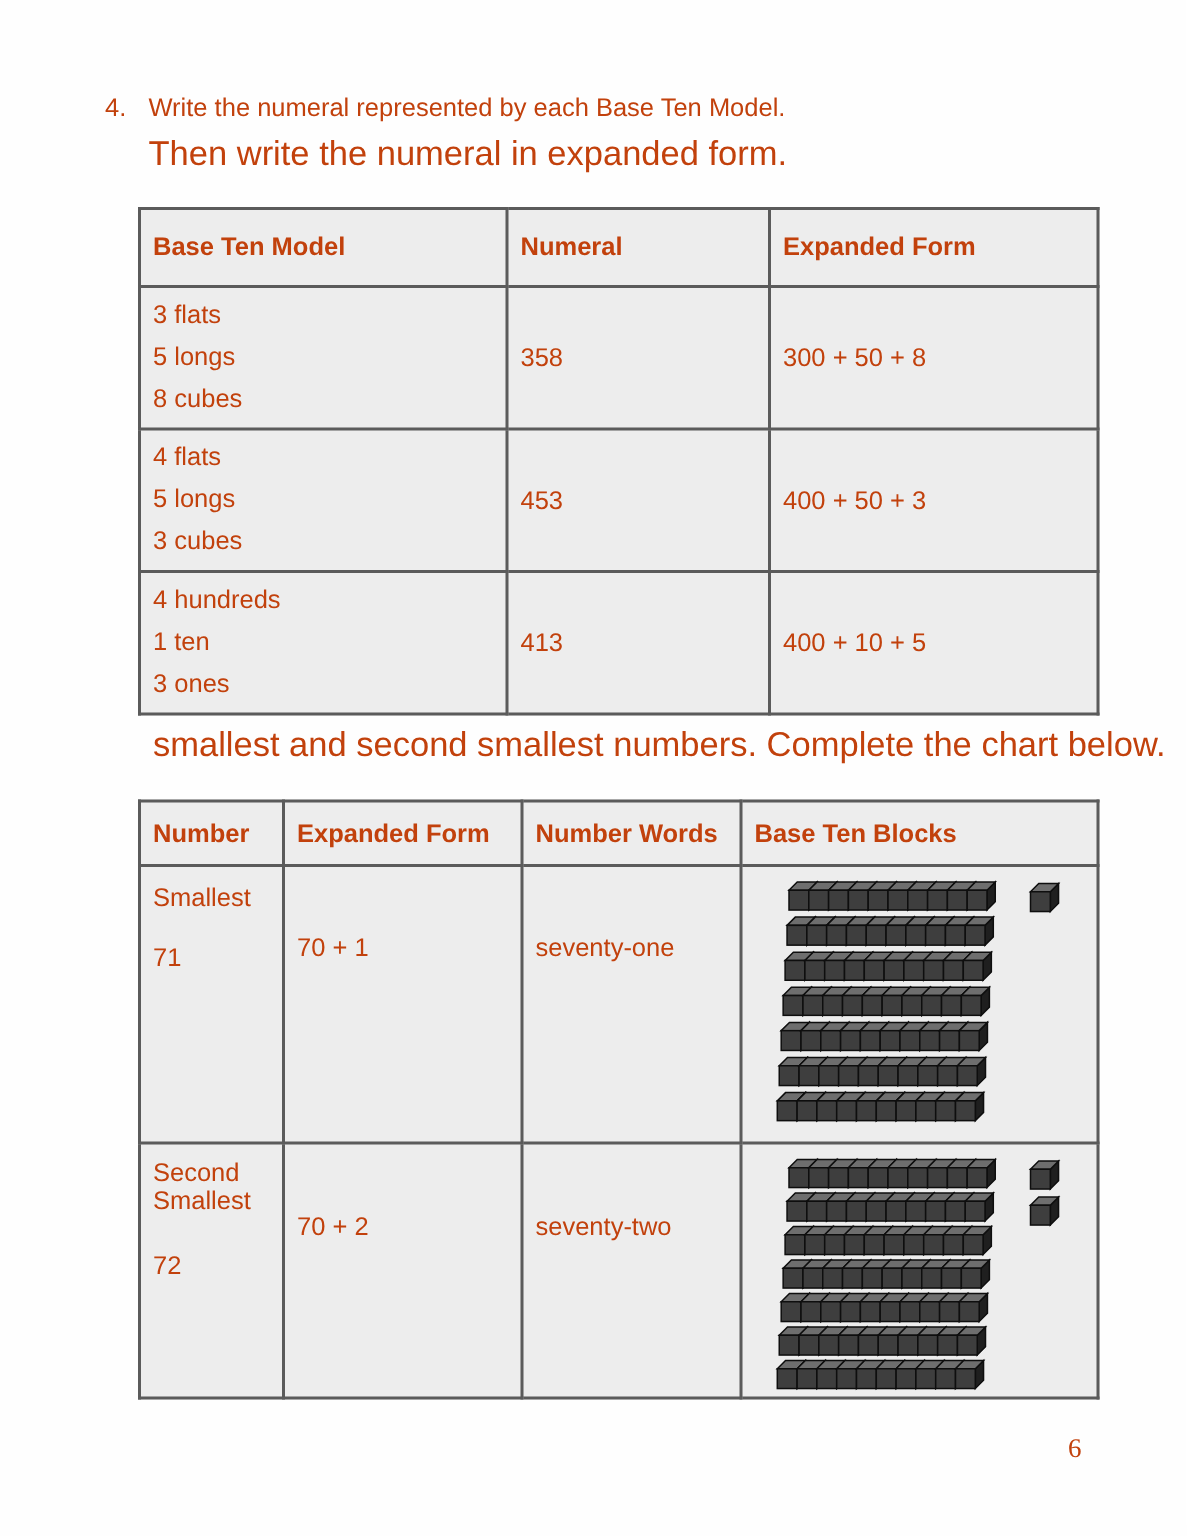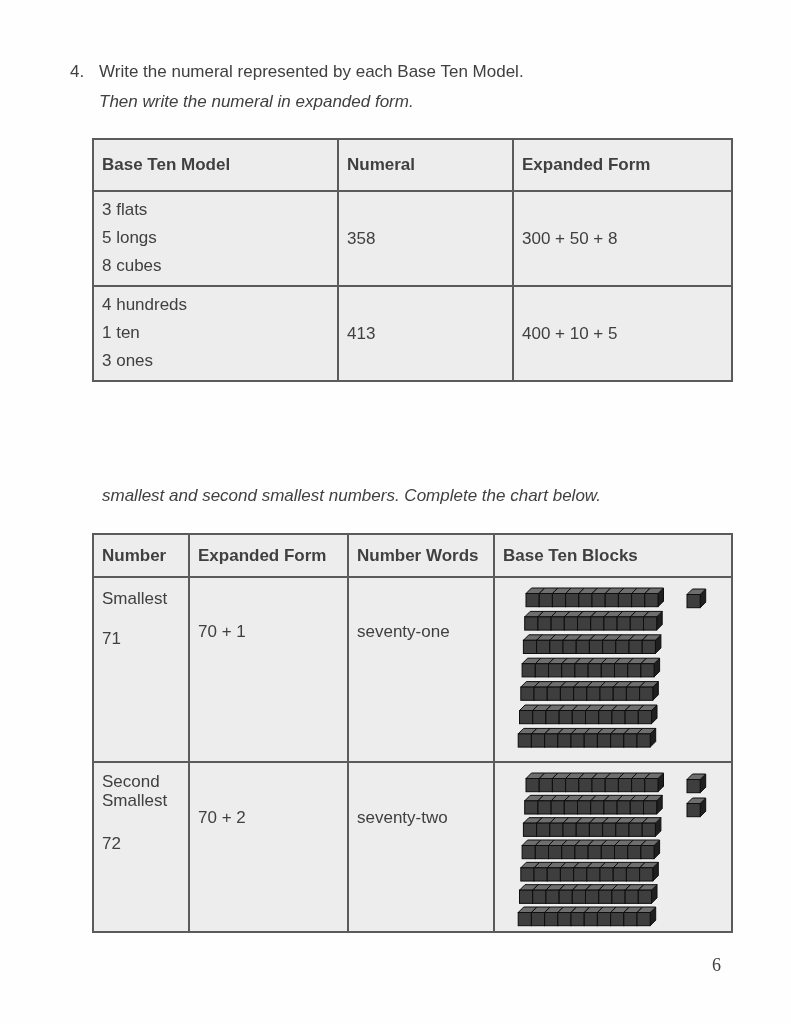--- a/index.html
+++ b/index.html
@@ -2,26 +2,26 @@
 <html><head>
 <meta charset="utf-8">
 <style>
   * { margin:0; padding:0; box-sizing:border-box; }
   html,body { background:#ffffff; }
   .page {
     position:relative;
     width:791px; height:1024px;
     background:#fefefe;
     font-family:"Liberation Sans", sans-serif;
-    color:#404040;
+    color:#c2410c;
     overflow:hidden;
   }
   .qline { position:absolute; font-size:17px; line-height:20px; white-space:pre-wrap; }
   .qnum { display:inline-block; width:29px; }
-  .qcont { position:absolute; font-size:17px; line-height:20px; white-space:pre-wrap;font-style:italic; }
+  .qcont { position:absolute; font-size:23px; line-height:20px; white-space:pre-wrap; }
 
   table { border-collapse:collapse; table-layout:fixed; position:absolute; background:#ededed; }
   th, td { border:2px solid #5b5b5b; font-size:17px; text-align:left; vertical-align:top; }
   table { border:2px solid #414141; }
   th { font-weight:bold; vertical-align:middle; padding:4px 8px; }
 
   
   .t1 { left:92px; top:138px; width:639px; }
   .t1 .hrow { height:52px; }
   .t1 .brow { height:95px; }
@@ -71,20 +71,29 @@
     </thead>
     <tbody>
       <tr class="brow">
         <td class="model">
           <div>3 flats</div>
           <div>5 longs</div>
           <div>8 cubes</div>
         </td>
         <td class="mid">358</td>
         <td class="mid">300 + 50 + 8</td>
+      </tr>
+      <tr class="brow">
+        <td class="model">
+          <div>4 flats</div>
+          <div>5 longs</div>
+          <div>3 cubes</div>
+        </td>
+        <td class="mid">453</td>
+        <td class="mid">400 + 50 + 3</td>
       </tr>
       <tr class="brow">
         <td class="model">
           <div>4 hundreds</div>
           <div>1 ten</div>
           <div>3 ones</div>
         </td>
         <td class="mid">413</td>
         <td class="mid">400 + 10 + 5</td>
       </tr>

